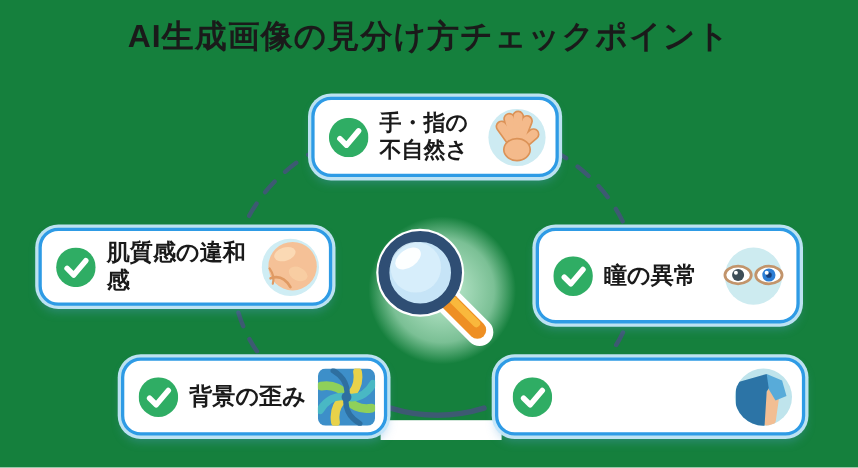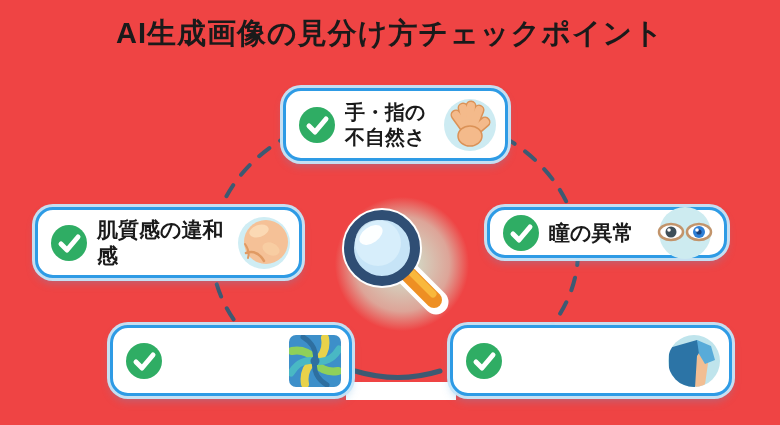--- a/index.html
+++ b/index.html
@@ -1,17 +1,17 @@
 <!DOCTYPE html>
 <html><head>
 <meta charset="utf-8">
 <style>
   html,body{margin:0;padding:0;background:#ffffff;}
   .canvas{
-    position:relative;width:780px;height:425px;background:#ef4444;overflow:hidden;
+    position:relative;width:780px;height:425px;background:#15803d;overflow:hidden;
     font-family:"Liberation Sans", sans-serif;
   }
   .title{
     position:absolute;top:14px;left:0;width:100%;margin:0;
     text-align:center;font-size:29px;font-weight:800;color:#1a1a1a;letter-spacing:1px;
   }
   svg.orbit{position:absolute;left:0;top:0;z-index:0;}
   .glow{
     position:absolute;left:316px;top:178px;width:172px;height:172px;z-index:1;
     background:radial-gradient(closest-side, rgba(206,244,221,0.95) 0%, rgba(206,244,221,0.55) 55%, rgba(206,244,221,0) 78%);
@@ -22,21 +22,21 @@
     position:absolute;z-index:3;display:flex;align-items:center;
     background:#ffffff;border:3px solid #2e9be5;border-radius:18px;
     box-shadow:0 0 0 3px rgba(197,231,250,0.95), 0 5px 9px rgba(90,160,215,0.35);
     box-sizing:border-box;padding:0 8px 0 13px;gap:10px;
   }
   .cp .label{font-size:21px;font-weight:800;color:#1a1a1a;white-space:pre-line;line-height:1.22;}
   .cp .icon-wrap{margin-left:auto;display:flex;align-items:center;}
   .cp-hands{left:283px;top:88px;width:225px;height:73px;}
   .cp-hands .label{font-size:20px;}
   .cp-skin{left:35px;top:207px;width:267px;height:71px;justify-content:space-between;}
-  .cp-eyes{left:487px;top:207px;width:240px;height:51px;}
+  .cp-eyes{left:487px;top:207px;width:240px;height:87px;}
   .cp-bg{left:110px;top:325px;width:242px;height:71px;}
   .cp-cloth{left:450px;top:325px;width:282px;height:71px;}
   .check{flex:0 0 auto;display:flex;}
 </style>
 </head>
 <body>
 
 <div class="canvas">
 
   <h1 class="title">AI生成画像の見分け方チェックポイント</h1>
@@ -131,20 +131,21 @@
     </span>
   </div>
 
   <div class="cp cp-bg">
     <span class="check">
       <svg width="36" height="36" viewBox="0 0 36 36">
           <circle cx="18" cy="18" r="18" fill="#2fad64"></circle>
           <path d="M10,19 L16,25 L27,12" fill="none" stroke="#ffffff" stroke-width="5" stroke-linecap="round" stroke-linejoin="round"></path>
         </svg>
     </span>
+    <span class="label">背景の歪み</span>
     <span class="icon-wrap">
       <svg width="52" height="52" viewBox="0 0 52 52">
         <defs>
             <clipPath id="sq">
               <rect x="0" y="0" width="52" height="52" rx="7"></rect>
             </clipPath>
           </defs>
         <g clip-path="url(#sq)">
           <rect x="0" y="0" width="52" height="52" fill="#3d8fc9"></rect>
           <g fill="none" stroke-linecap="round">

